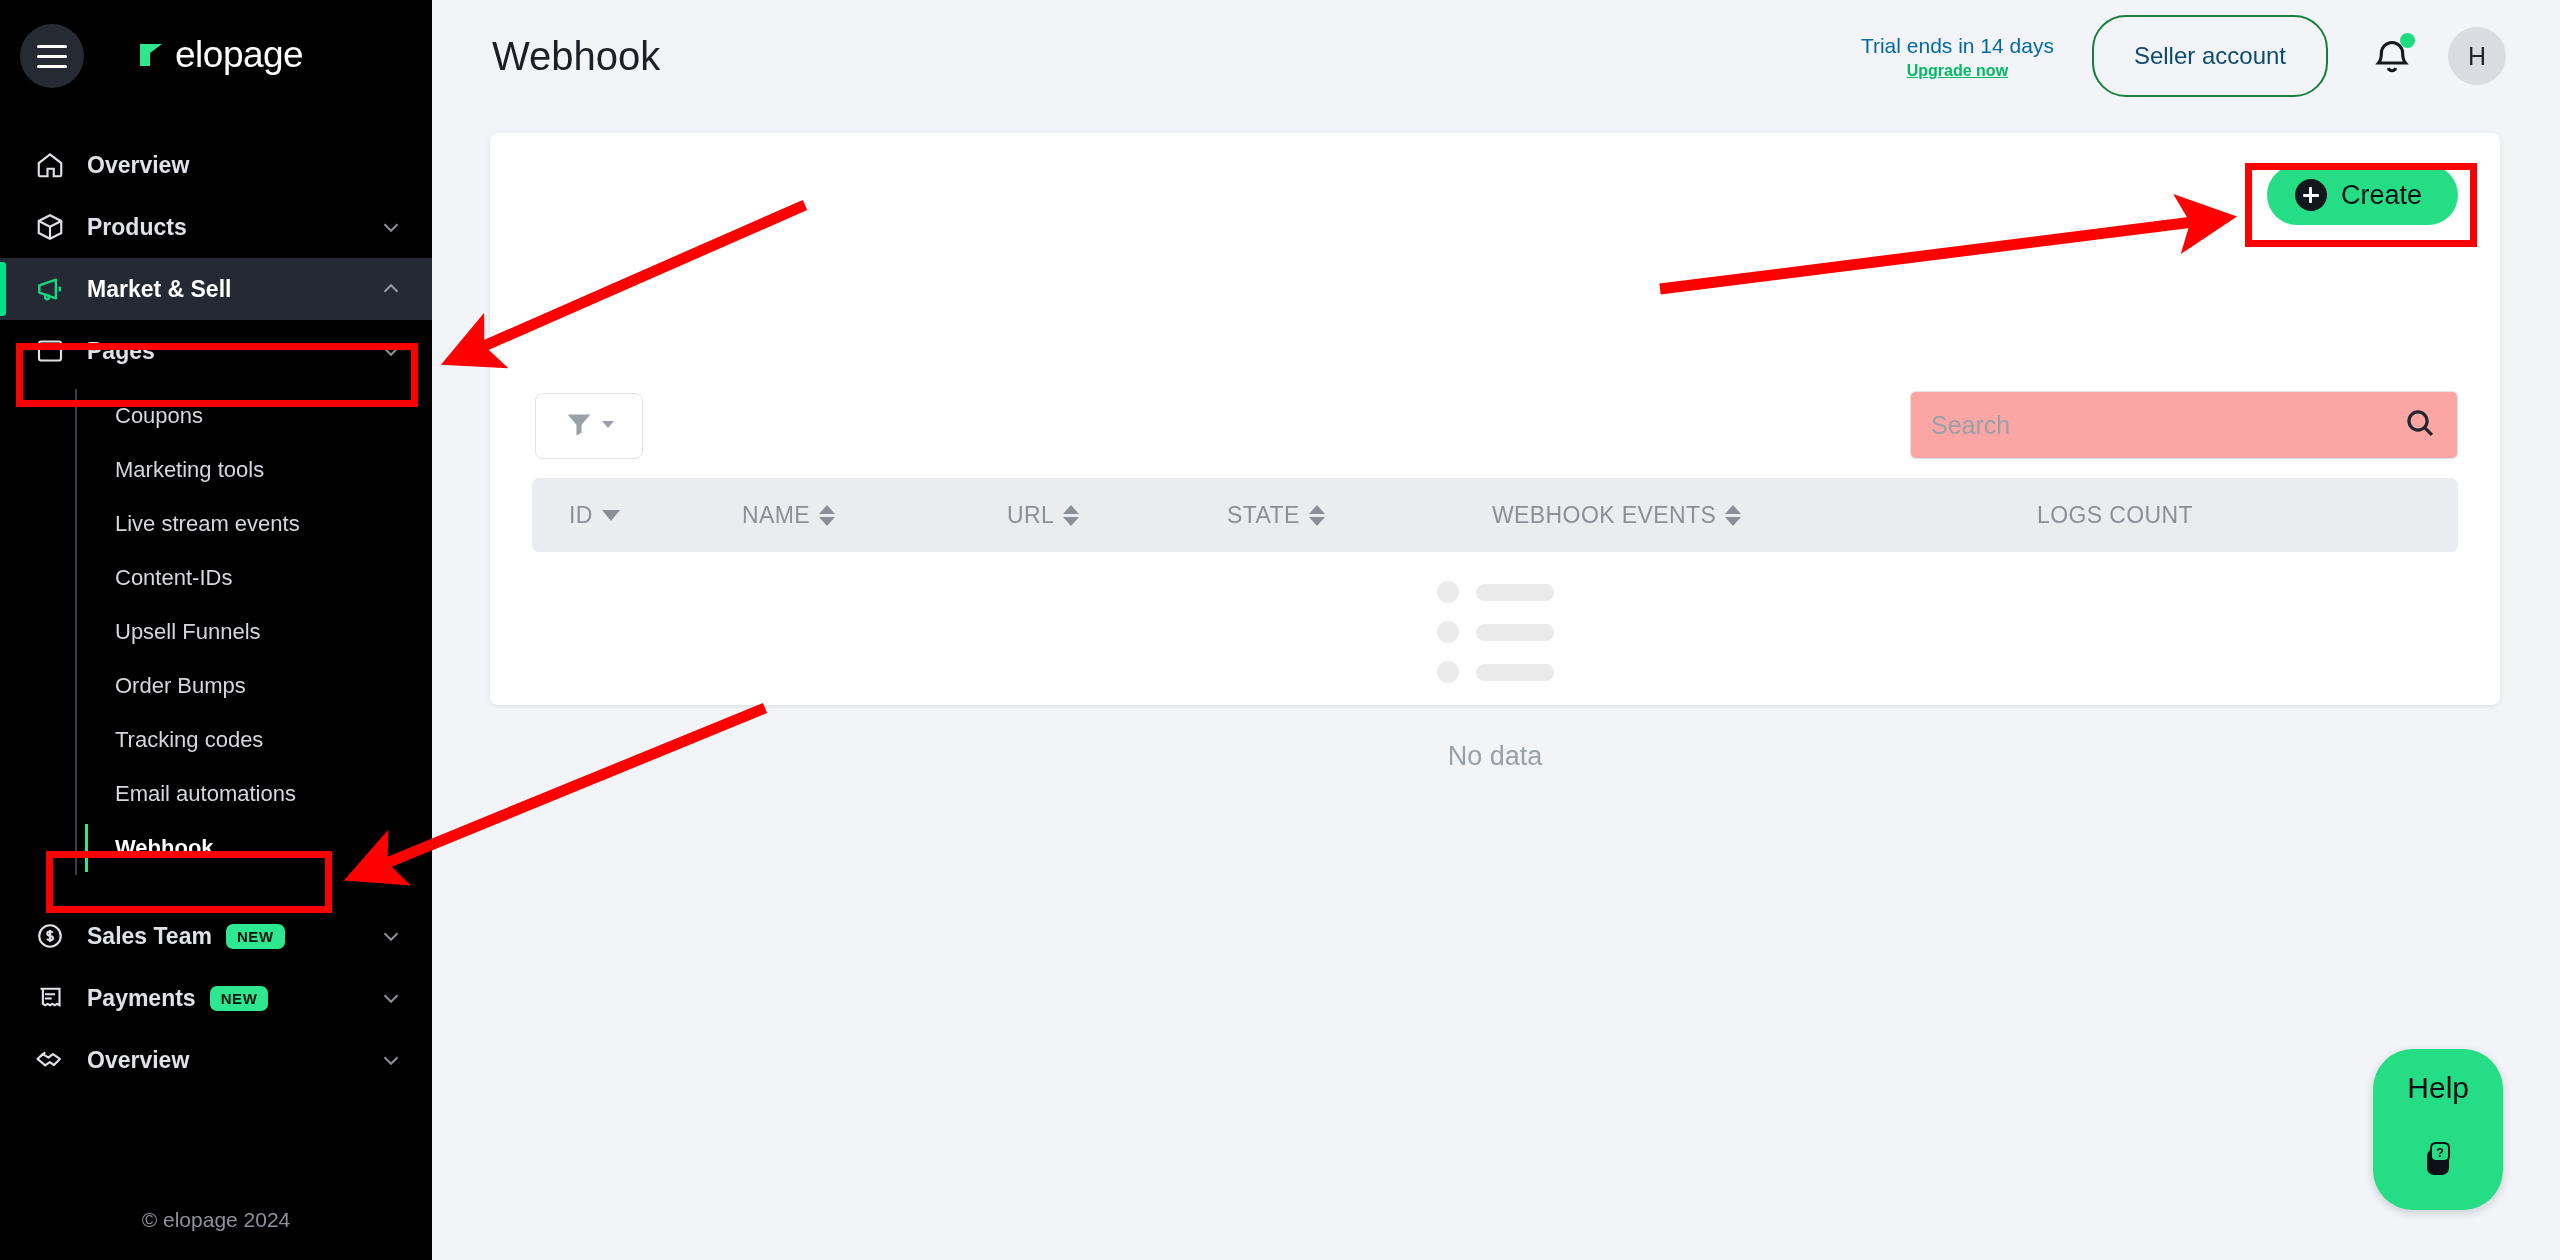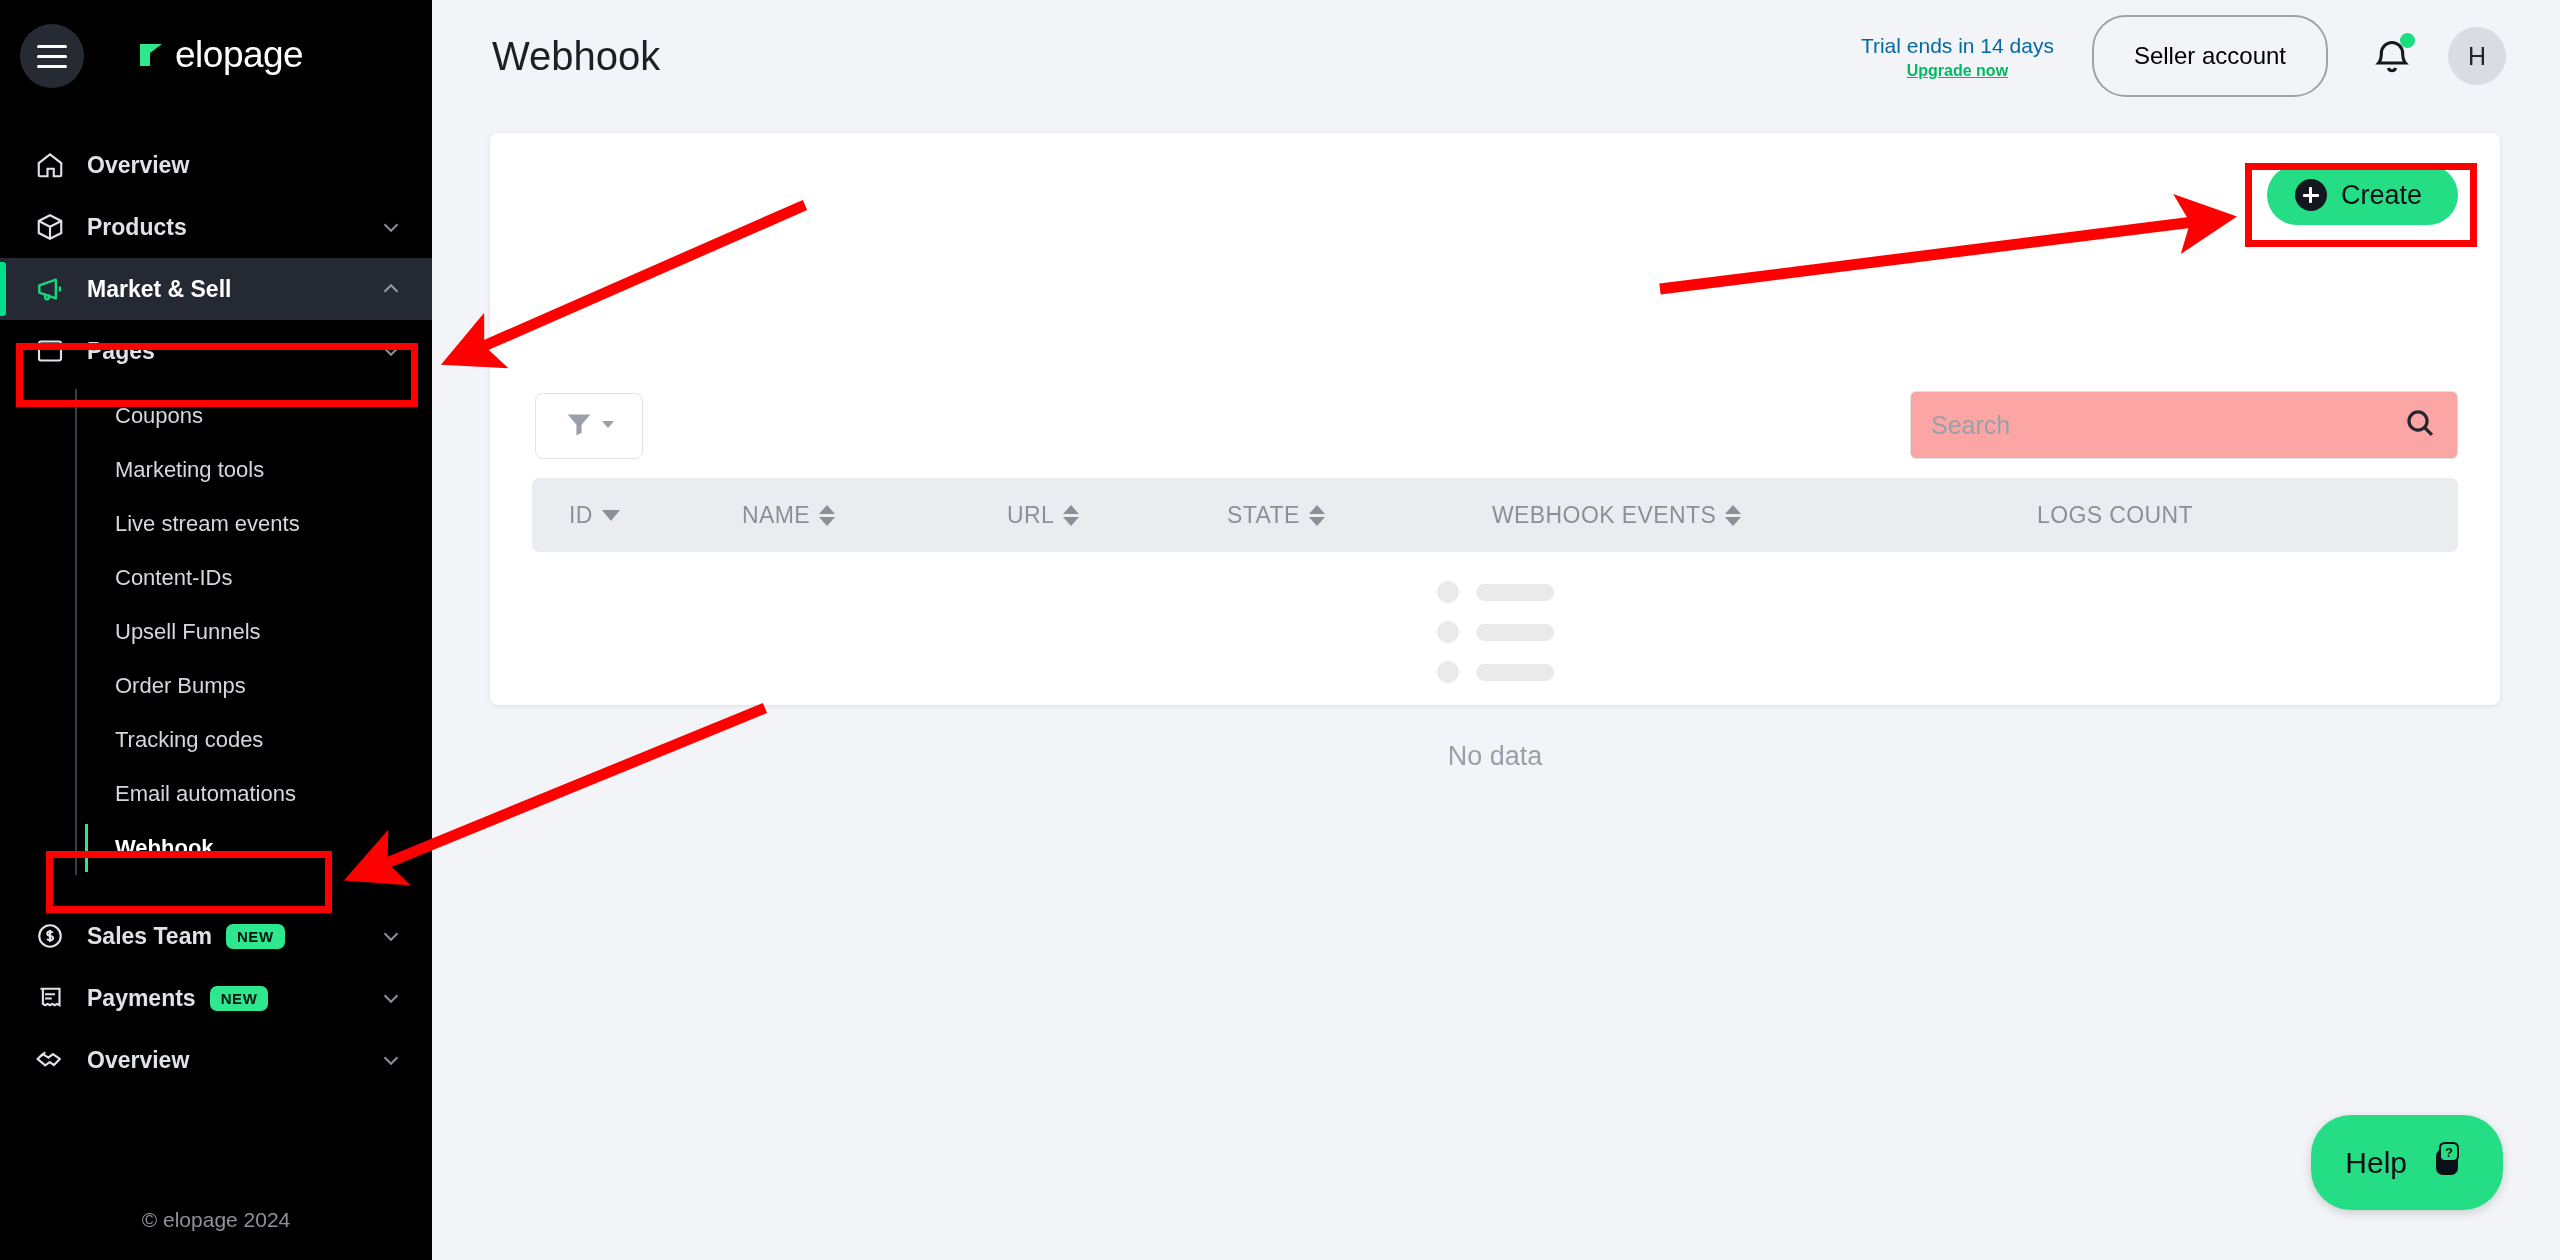--- a/index.html
+++ b/index.html
@@ -88,22 +88,22 @@
   .page-title { margin-left: 60px; font-size: 40px; color: #1b1f26; font-weight: 400; }
   .hdr-right { margin-left: auto; display: flex; align-items: center; padding-right: 54px; }
   .trial-wrap { text-align: center; margin-right: 38px; }
   .trial-txt { font-size: 21px; color: #0369a1; line-height: 1.35; }
   .upgrade-link {
     display: inline-block; margin-top: 2px;
     font-size: 16px; color: #00b963; font-weight: 700;
     text-decoration: underline; cursor: pointer;
   }
   .seller-btn {
-    border: 2px solid #a3a3a3; border-radius: 34px;
-    padding: 25px 40px; font-size: 24px; color: #000000;
+    border: 2px solid #15803d; border-radius: 34px;
+    padding: 25px 40px; font-size: 24px; color: #0c4a6e;
     background: transparent; cursor: pointer; white-space: nowrap;
   }
   .bell-wrap { position: relative; margin-left: 42px; cursor: pointer; width: 44px; height: 44px; }
   .bell-dot {
     position: absolute; right: -1px; top: -1px;
     width: 15px; height: 15px; border-radius: 50%; background: #19dd7e;
   }
   .avatar {
     margin-left: 34px; width: 58px; height: 58px; border-radius: 50%;
     background: #d9dce1; color: #22262c;
@@ -175,24 +175,25 @@
     display: flex; flex-direction: column; align-items: center;
   }
   .ph-row { display: flex; align-items: center; gap: 17px; margin-bottom: 18px; }
   .ph-dot { width: 22px; height: 22px; border-radius: 50%; background: #eaeaea; }
   .ph-bar { width: 78px; height: 17px; border-radius: 9px; background: #eaeaea; }
   .empty-txt { margin-top: 40px; font-size: 27px; color: #9aa0a8; }
 
   
   .help-btn {
     position: absolute; right: 57px; bottom: 50px;
-    display: flex; align-items: center; gap: 18px;
+    display: flex; align-items: center; gap: 32px;
     background: #25dd85; border: none; border-radius: 40px;
     padding: 22px 34px; font-size: 30px; color: #0c1016; cursor: pointer;
     box-shadow: 0 3px 10px rgba(10,40,25,.18);
+    flex-direction: column;
   }
 
   
   #annot { position: absolute; left: 0; top: 0; width: 2560px; height: 1260px; pointer-events: none; }
   .anno-box { position: absolute; border: 7px solid #ff0000; }
   #box-market  { left: 16px;   top: 343px; width: 402px; height: 64px; }
   #box-webhook { left: 46px;   top: 851px; width: 286px; height: 62px; }
   #box-create  { left: 2245px; top: 163px; width: 232px; height: 84px; }
 </style>
 </head>

